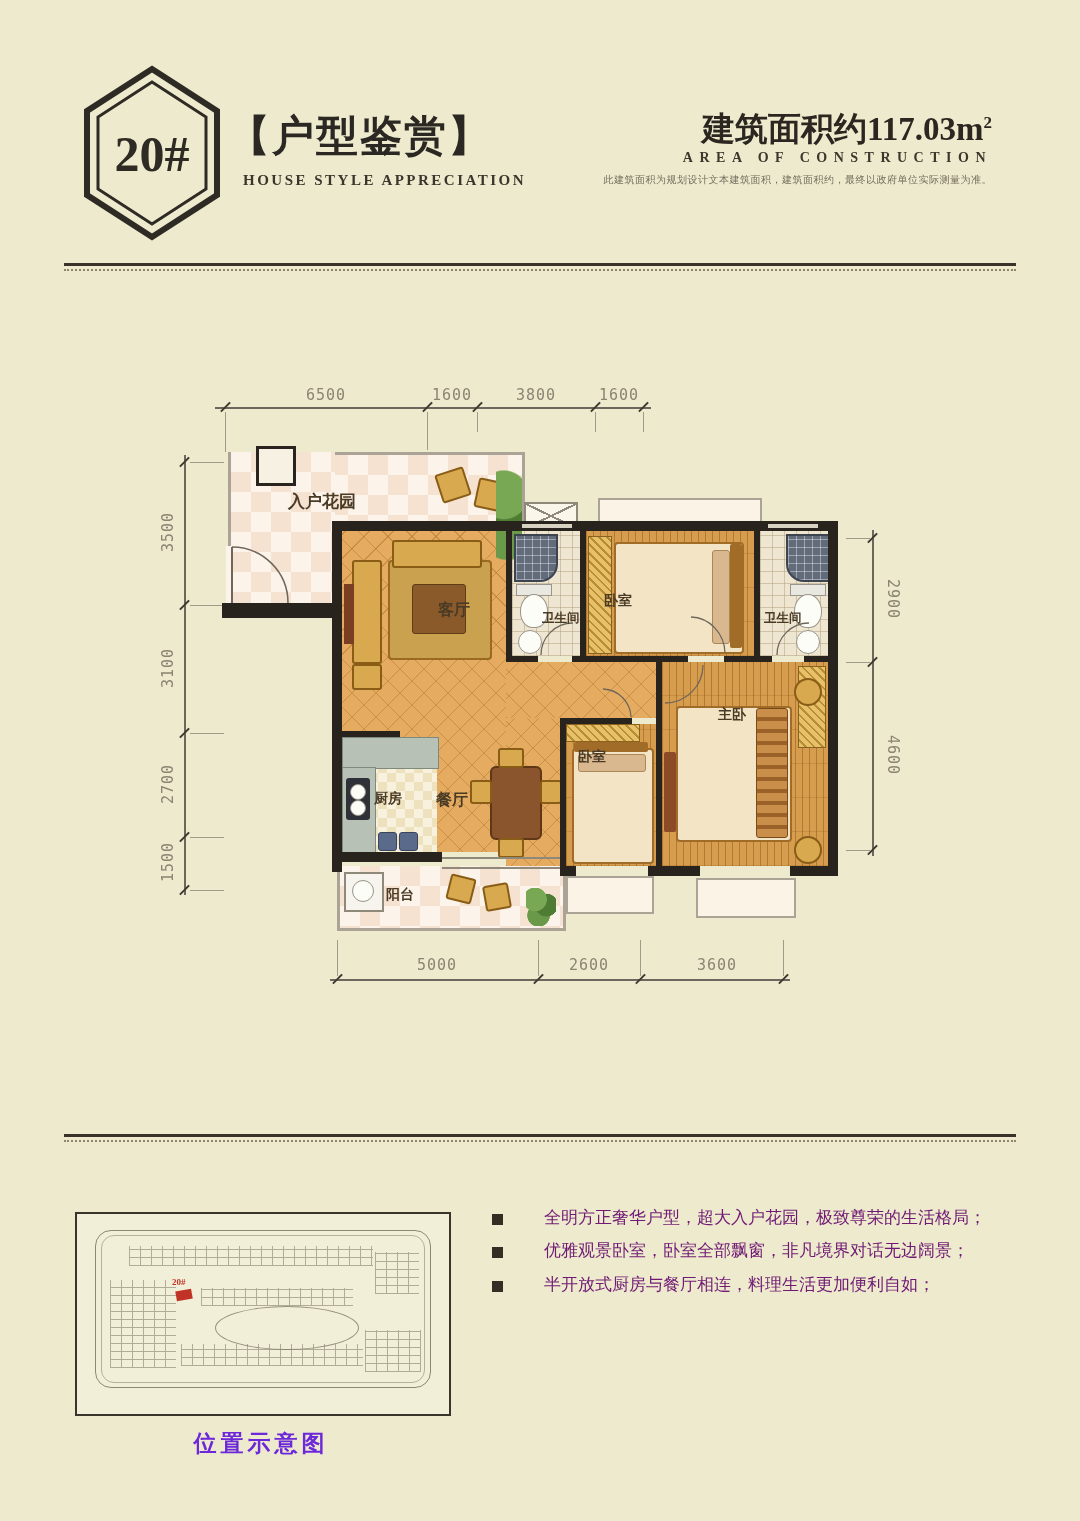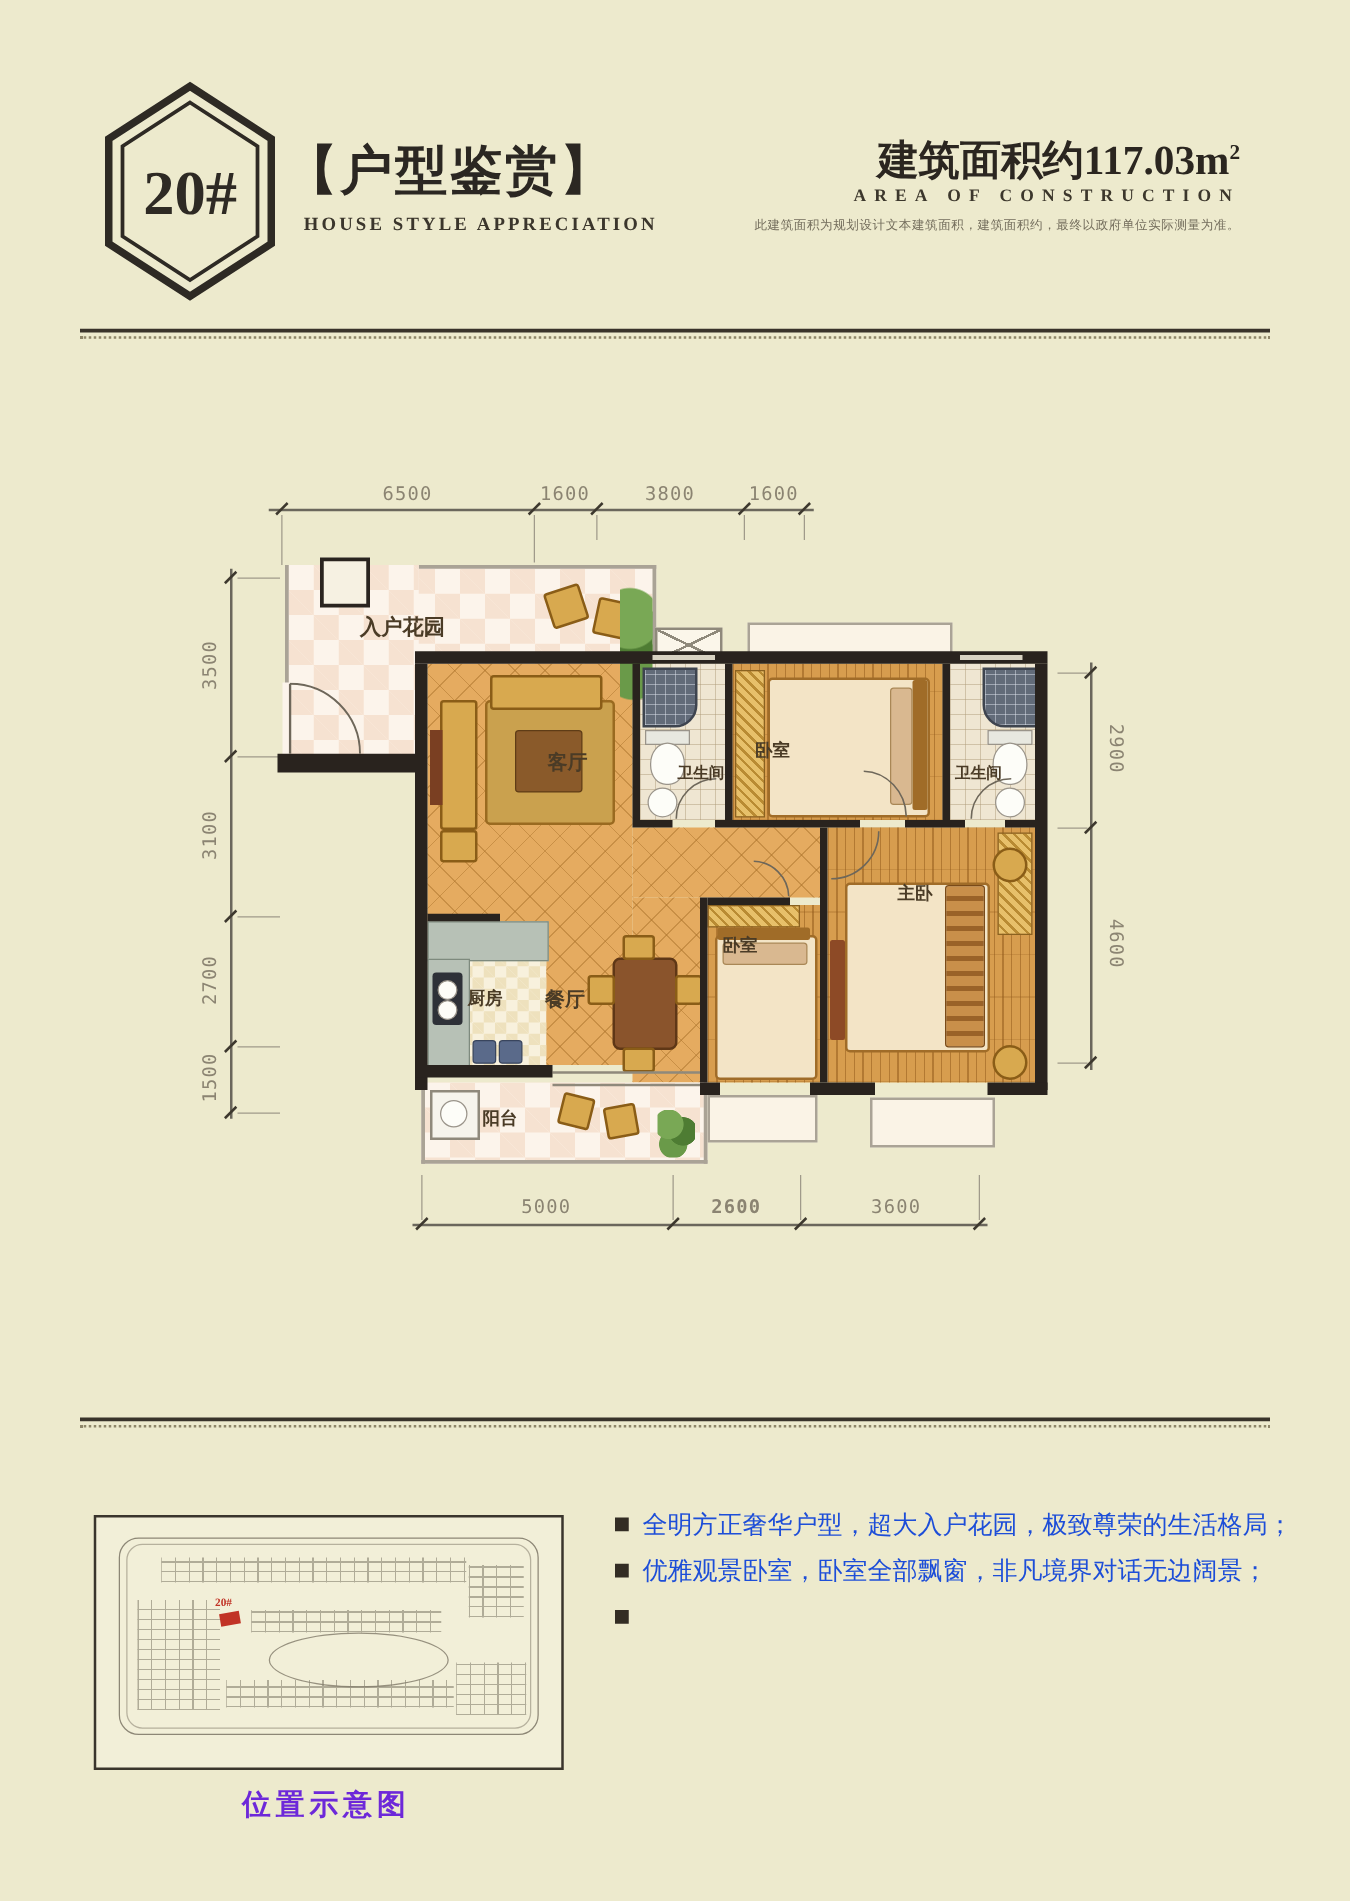--- a/index.html
+++ b/index.html
@@ -75,21 +75,21 @@
     repeating-linear-gradient(0deg, #85806f 0 1px, transparent 1px 8px),
     repeating-linear-gradient(90deg, #85806f 0 1px, transparent 1px 11px);}
   .lake{position:absolute;border:1px solid #97917f;border-radius:50%;}
   .marker{position:absolute;background:#c13326;transform:rotate(-10deg);}
   .marker-lbl{position:absolute;font-size:9px;font-weight:700;color:#c13326;}
   .map-caption{position:absolute;left:75px;top:1428px;width:372px;text-align:center;
                font-size:23px;letter-spacing:4px;color:#6d28d9;font-weight:600;}
   .features{position:absolute;left:492px;top:1208px;width:540px;}
   .feat{display:flex;margin-bottom:13px;align-items:flex-start;}
   .feat .sq{flex:0 0 auto;width:11px;height:11px;background:#332d24;margin:6px 11px 0 0;}
-  .feat .txt{font-size:20px;color:#1d4ed8;line-height:1.2;white-space:nowrap;}
+  .feat .txt{font-size:17px;color:#701a75;line-height:1.2;white-space:nowrap;margin-left:30px;}
 </style>
 </head>
 <body>
 
 <div class="page">
 
   <svg class="badge-svg" width="140" height="178" viewBox="0 0 140 178">
     <polygon points="70,5 135,47 135,131 70,173 5,131 5,47" fill="none" stroke="#2e2a24" stroke-width="6"></polygon>
     <polygon points="70,18 124,53 124,125 70,160 16,125 16,53" fill="none" stroke="#2e2a24" stroke-width="3"></polygon>
     <text x="70" y="107" text-anchor="middle" font-family="Liberation Serif, serif" font-size="50" font-weight="bold" fill="#2e2a24">20#</text>
@@ -150,21 +150,21 @@
   <div class="dimline" style="left:330px;top:979px;width:460px;height:1.5px;"></div>
   <div class="tick" style="left:331px;top:978px;"></div>
   <div class="tick" style="left:532px;top:978px;"></div>
   <div class="tick" style="left:634px;top:978px;"></div>
   <div class="tick" style="left:777px;top:978px;"></div>
   <div class="ext" style="left:337px;top:940px;width:1px;height:36px;"></div>
   <div class="ext" style="left:538px;top:940px;width:1px;height:36px;"></div>
   <div class="ext" style="left:640px;top:940px;width:1px;height:36px;"></div>
   <div class="ext" style="left:783px;top:940px;width:1px;height:36px;"></div>
   <div class="dimtext" style="left:411px;top:956px;">5000</div>
-  <div class="dimtext" style="left:563px;top:956px;font-weight:bold;">2600</div>
+  <div class="dimtext" style="left:563px;top:956px;">2600</div>
   <div class="dimtext" style="left:685px;top:956px;text-align:right;">3600</div>
 
   <div class="floor checker" style="left:228px;top:452px;width:294px;height:79px;border-top:3px solid #aaa396;border-right:3px solid #aaa396;"></div>
   <div class="floor checker" style="left:228px;top:452px;width:104px;height:165px;border-left:3px solid #aaa396;"></div>
   <div class="furn" style="left:256px;top:446px;width:34px;height:34px;background:#f6f1e2;border:3px solid #2a241f;"></div>
   <div class="wall" style="left:222px;top:603px;width:114px;height:15px;"></div>
   <div class="abs" style="left:226px;top:546px;width:6px;height:58px;background:#fcf4eb;z-index:26;"></div>
   <svg class="arc" style="left:231px;top:546px;" width="58" height="58">
       <path d="M1 1 A 56 56 0 0 1 57 57" fill="none" stroke="#6e675a" stroke-width="1.5"></path>
       <line x1="1" y1="1" x2="1" y2="57" stroke="#6e675a" stroke-width="2"></line>
@@ -323,16 +323,17 @@
     <div class="feat">
         <span class="sq"></span>
         <span class="txt">全明方正奢华户型，超大入户花园，极致尊荣的生活格局；</span>
       </div>
     <div class="feat">
         <span class="sq"></span>
         <span class="txt">优雅观景卧室，卧室全部飘窗，非凡境界对话无边阔景；</span>
       </div>
     <div class="feat">
         <span class="sq"></span>
+        <span class="txt">半开放式厨房与餐厅相连，料理生活更加便利自如；</span>
       </div>
   </div>
 
 </div>
 
 </body></html>

